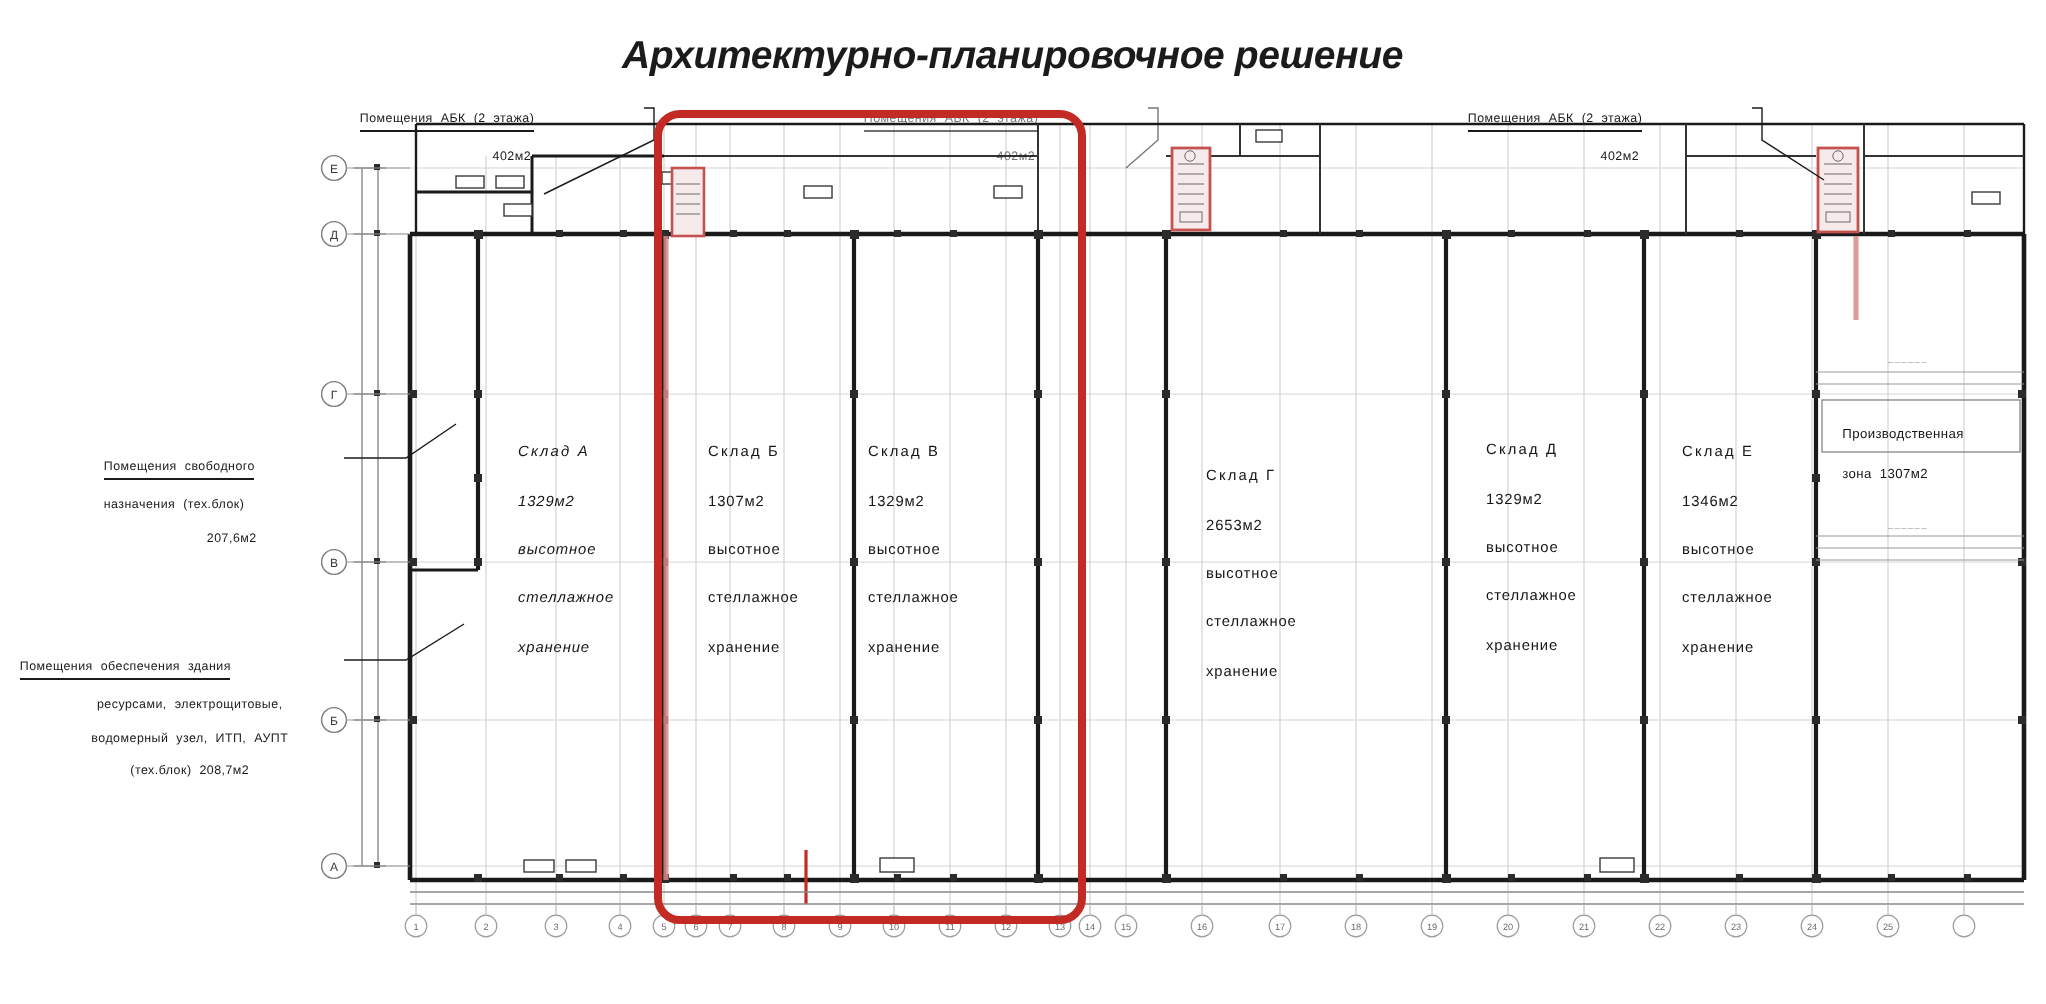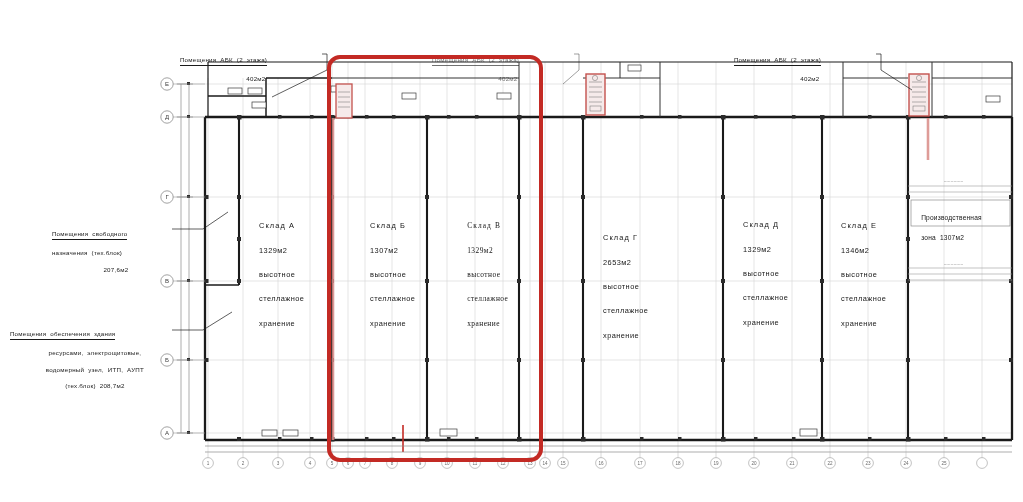--- a/index.html
+++ b/index.html
@@ -68,23 +68,23 @@
   .warehouse {
     position: absolute;
     font-size: 7.4px;
     line-height: 12.2px;
     color: #161616;
     letter-spacing: 0.45px;
     white-space: pre;
     z-index: 45;
   }
   .warehouse .wname { letter-spacing: 1.1px; }
-  #wh-a { left: 249px; top: 208px; }
-  #wh-b { left: 360px; top: 208px; }
-  #wh-c { left: 458px; top: 208px; font-family: Liberation Serif, serif; }
+  #wh-a { left: 249px; top: 208px; font-style: italic; }
+  #wh-b { left: 344px; top: 208px; }
+  #wh-c { left: 424px; top: 208px; }
   #wh-d { left: 593px; top: 220px; }
   #wh-e { left: 733px; top: 207px; }
   #wh-f { left: 831px; top: 208px; }
 
   
   #prod-zone {
     position: absolute;
     left: 913px;
     top: 203px;
     width: 97px;
@@ -108,20 +108,21 @@
     box-sizing: border-box;
     z-index: 55;
     pointer-events: none;
   }
 </style>
 </head>
 <body>
 
 <div id="stage">
 
+  <div id="plan-title">Архитектурно-планировочное решение</div>
 
   <svg id="drawing" viewBox="0 0 1023 502">
 
     <g stroke="#d4d4d4" stroke-width="0.6" fill="none">
       <line x1="208" y1="78" x2="208" y2="452"></line>
       <line x1="243" y1="78" x2="243" y2="452"></line>
       <line x1="278" y1="78" x2="278" y2="452"></line>
       <line x1="310" y1="78" x2="310" y2="452"></line>
       <line x1="332" y1="62" x2="332" y2="452"></line>
       <line x1="348" y1="62" x2="348" y2="452"></line>

